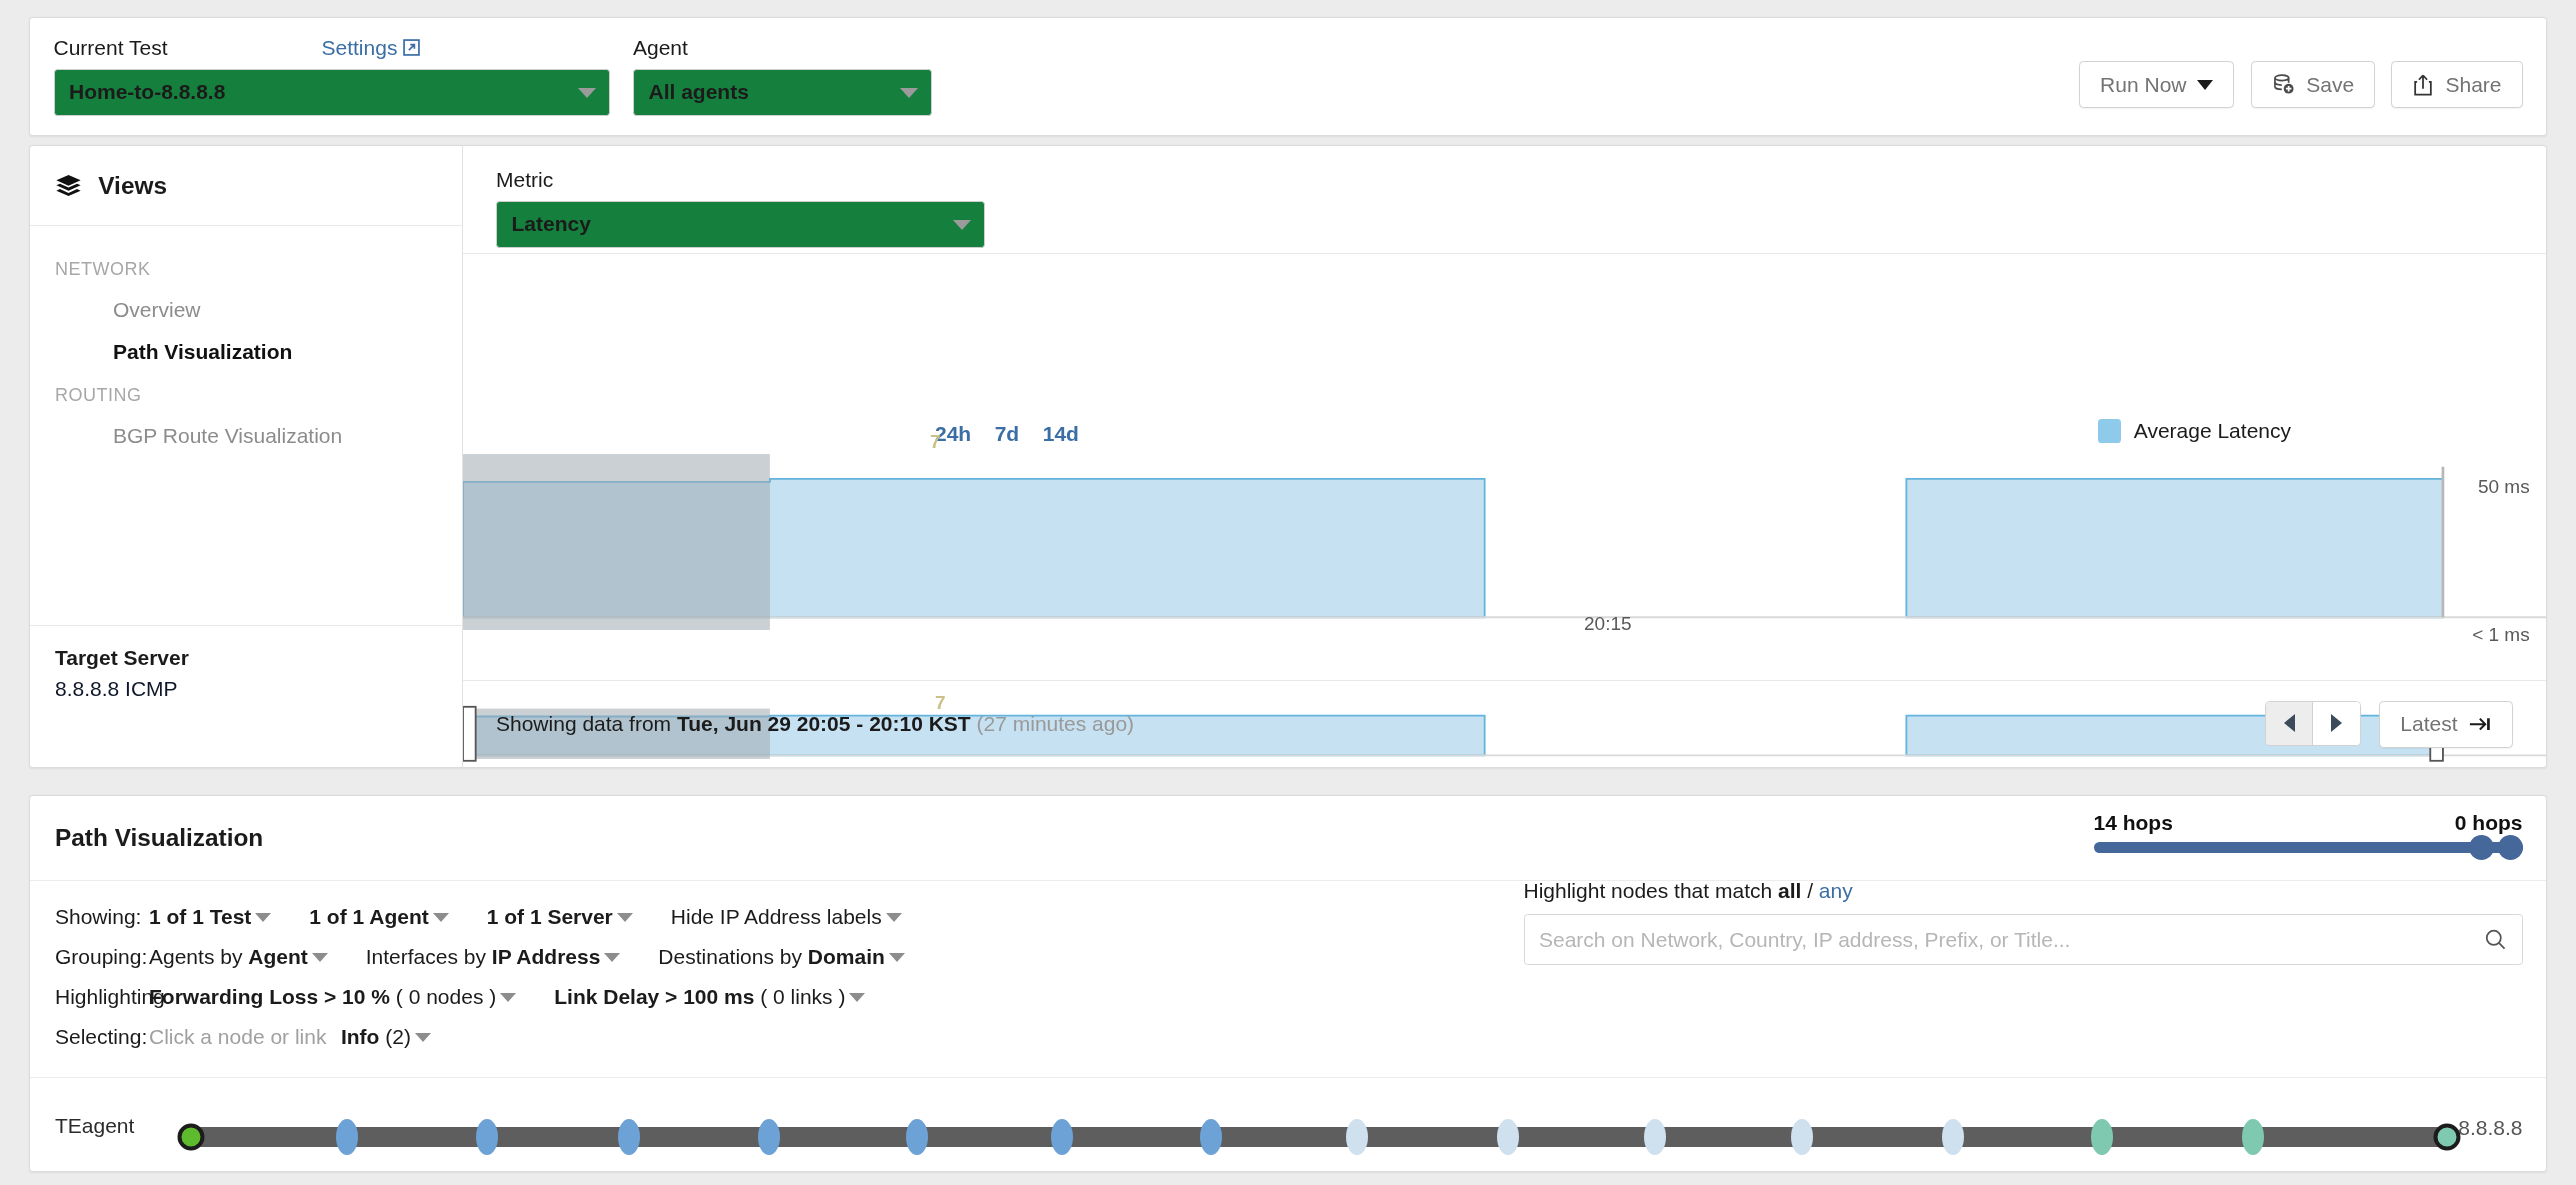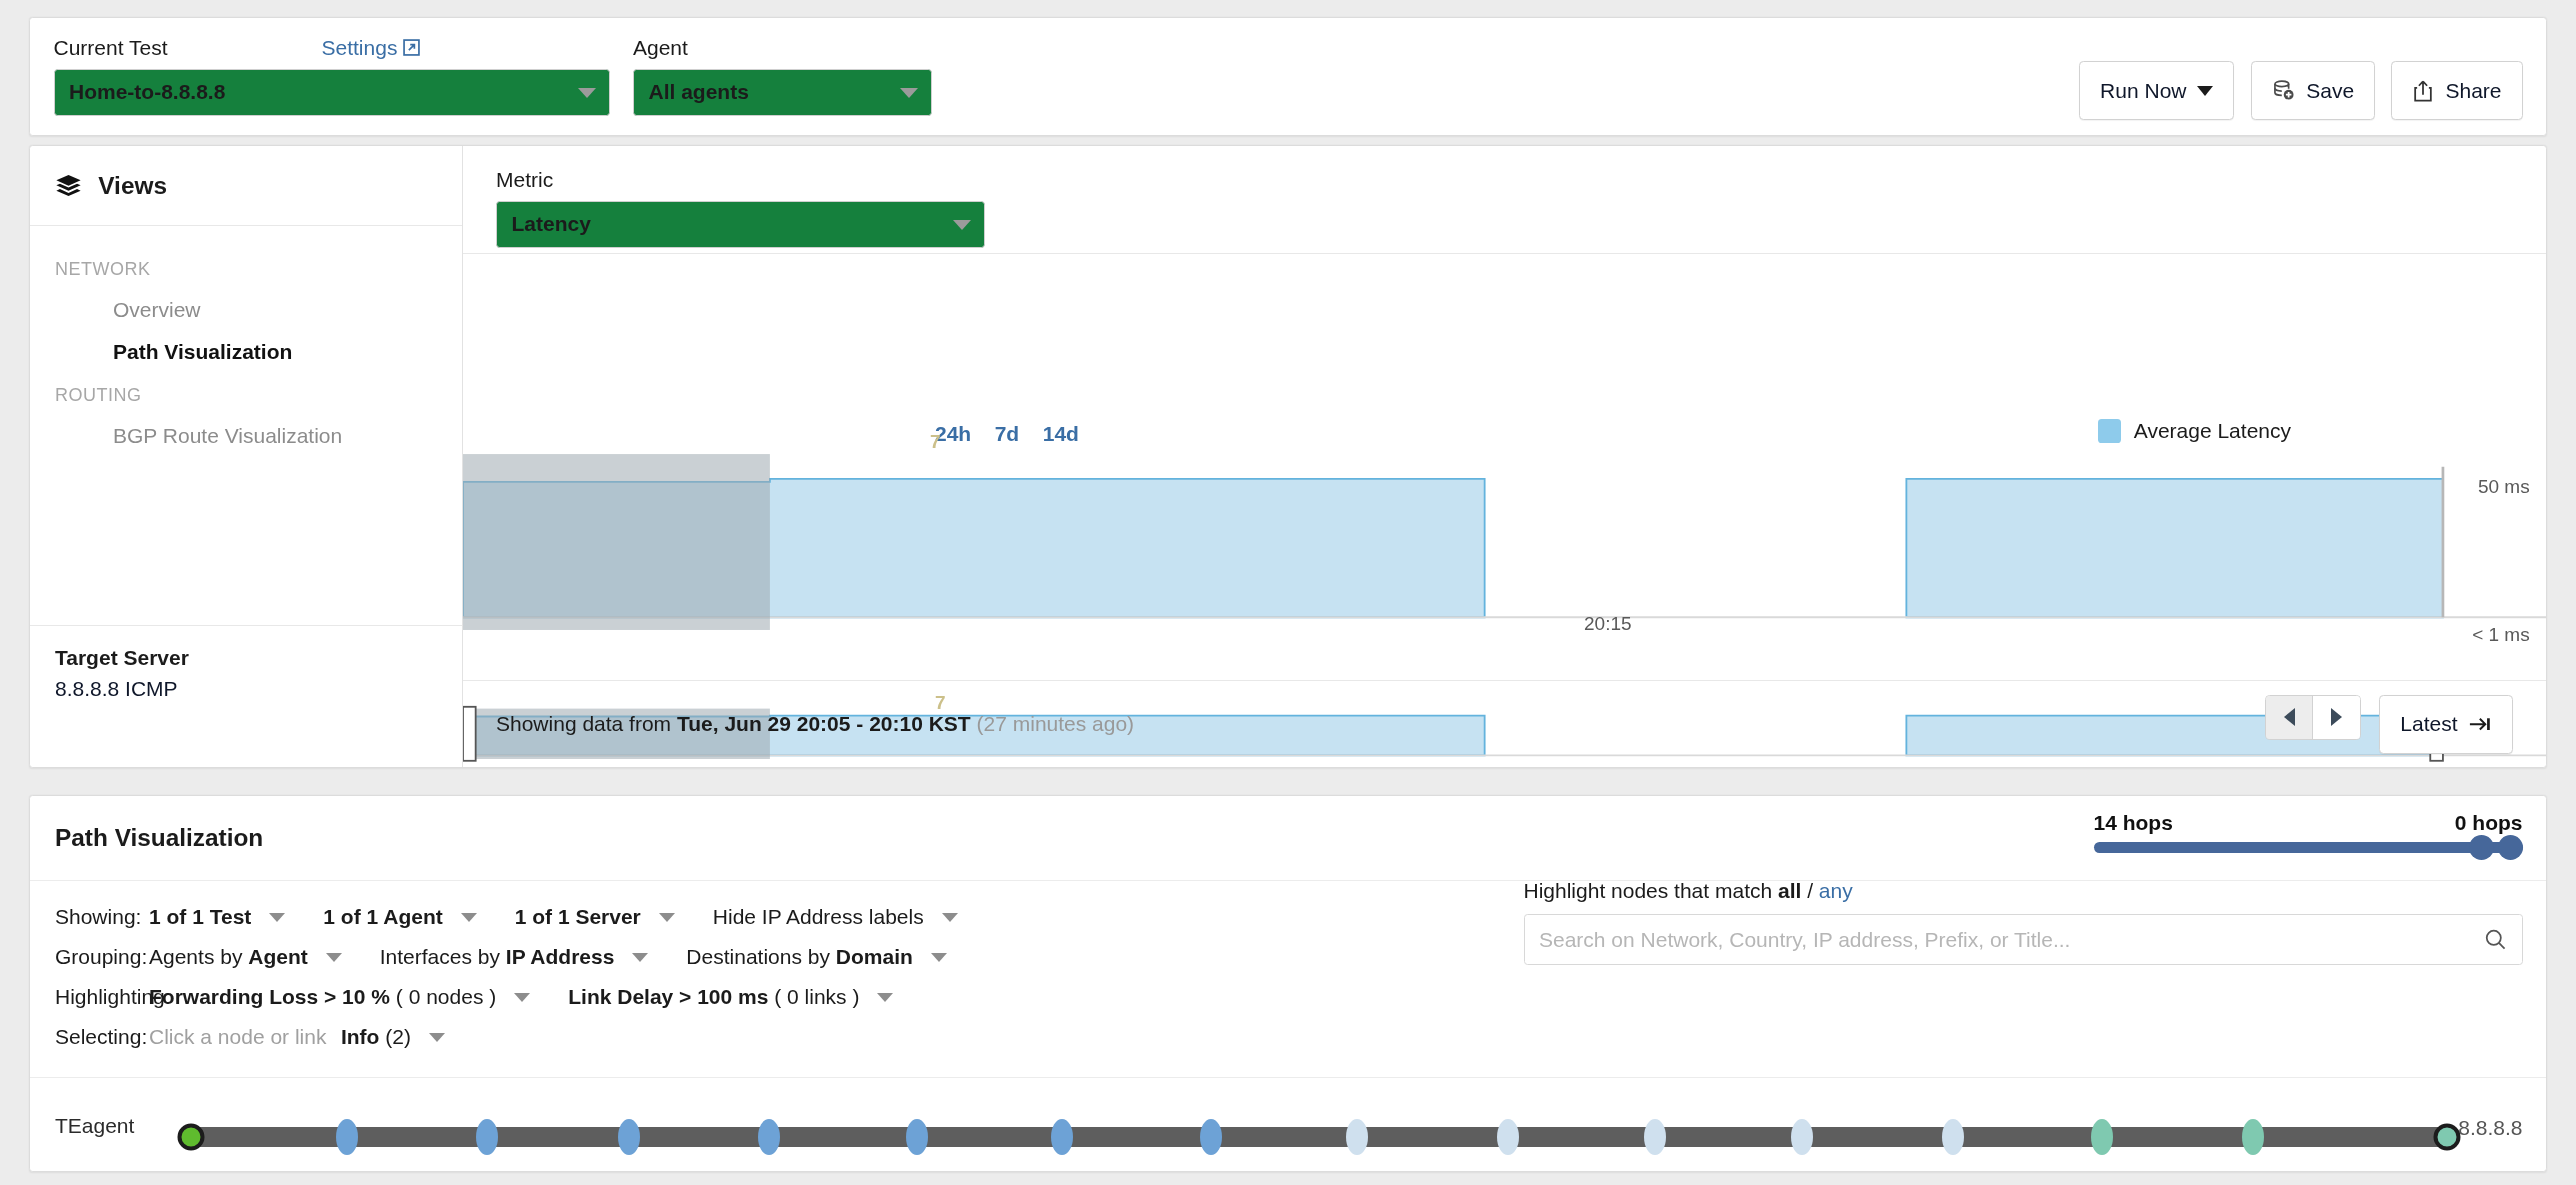--- a/index.html
+++ b/index.html
@@ -52,23 +52,23 @@
     border-top: 10px solid #9b9b9b;
   }
   #test-select { width: 556px; }
   #agent-select { width: 299px; }
   .topbar-right {
     margin-left: auto; margin-top: 43px; margin-right: 23.5px;
     display: flex; gap: 16.3px;
   }
   .btn {
     border: 0.9px solid #d2d2d2; border-radius: 4.5px; background: #fff;
-    height: 59px; padding: 0 20px;
+    height: 47px; padding: 0 20px;
     display: inline-flex; align-items: center; gap: 11px;
-    font-size: 21px; color: #0f172a; cursor: pointer;
+    font-size: 21px; color: #737373; cursor: pointer;
     box-shadow: 0 0.9px 0.9px rgba(0,0,0,.05);
   }
   .btn .tri-down {
     width: 0; height: 0;
     border-left: 8.1px solid transparent;
     border-right: 8.1px solid transparent;
     border-top: 10px solid #1b1b1b;
   }
 
   
@@ -187,21 +187,21 @@
     border-radius: 50%; background: #46679a; cursor: pointer;
   }
 
   .controls { padding: 16.3px 0 0 25px; position: relative; }
   .ctrl-row {
     display: flex; align-items: center;
     height: 40px; font-size: 21px;
   }
   .ctrl-key { width: 94px; color: #1b1b1b; }
   .ctrl-item {
-    display: inline-flex; align-items: center; gap: 18px;
+    display: inline-flex; align-items: center; gap: 4px;
     margin-right: 38px; cursor: pointer; color: #1b1b1b;
   }
   .ctrl-item b { font-weight: bold; }
   .ctrl-item .sc { width:0;height:0;border-left:8.1px solid transparent;border-right:8.1px solid transparent;border-top:9px solid #8d8d8d; }
   .ctrl-item.dim { color: #a0a0a0; cursor: default; margin-right: 14.5px; }
 
   .highlight-box { position: absolute; right: 23.5px; top: -1.8px; width: 999px; }
   .hl-title { font-size: 21px; margin-bottom: 11px; }
   .hl-title b { font-weight: bold; }
   .hl-title .lnk { color: #3a6ea5; cursor: pointer; }

